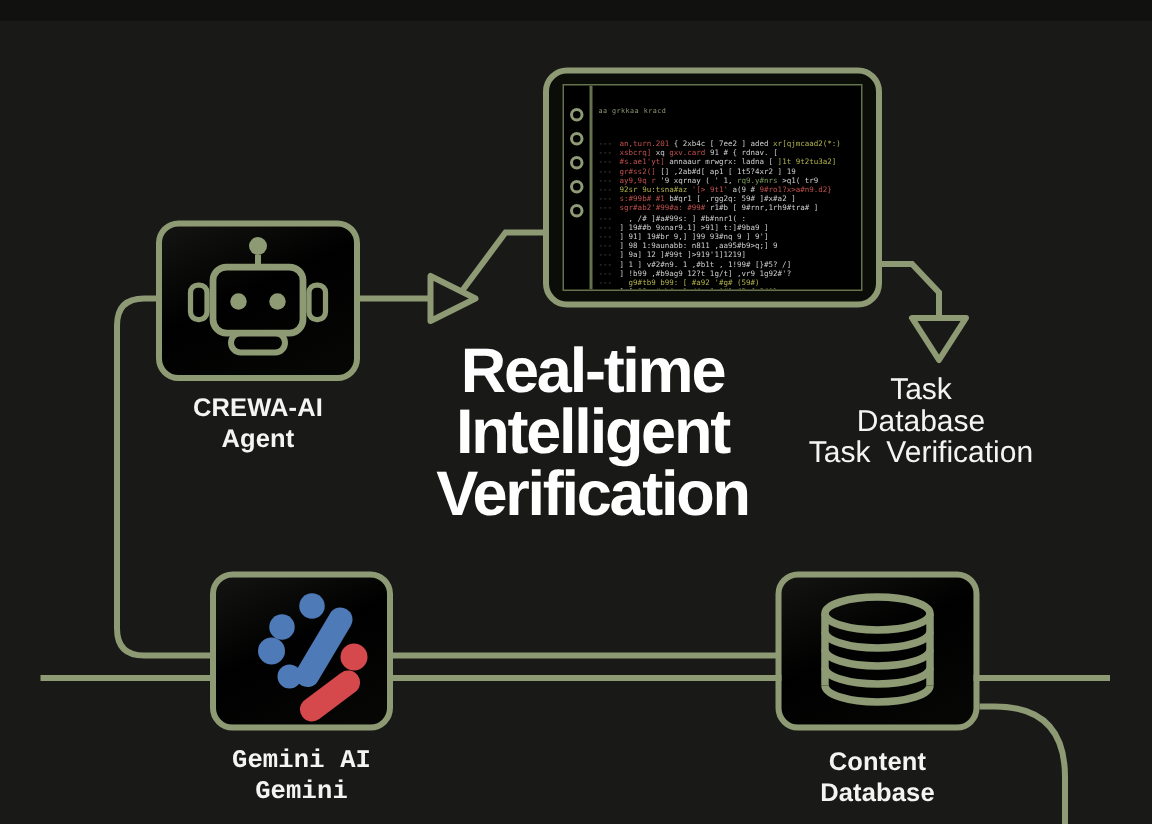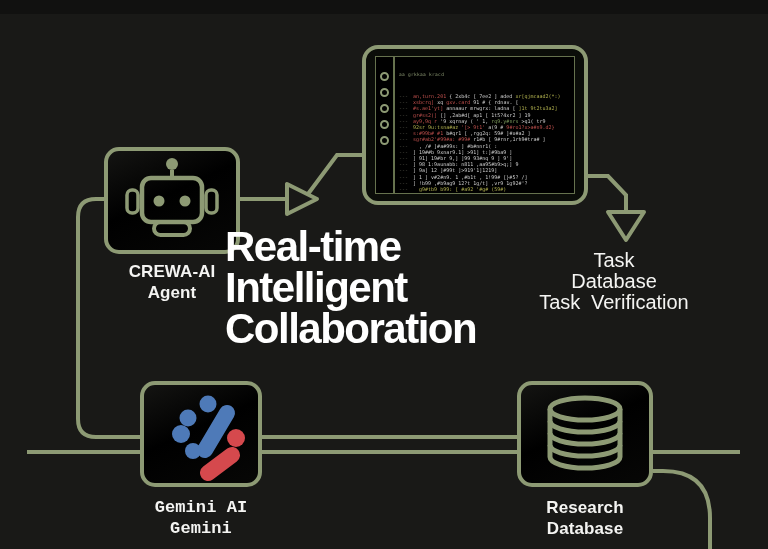--- a/index.html
+++ b/index.html
@@ -11,21 +11,21 @@
   .arrowhead{stroke:var(--olive,#8d9a74);stroke-width:4;fill:var(--bg,#191917);stroke-linejoin:round;}
   
   .node{position:absolute;z-index:2;border:4px solid var(--olive,#8d9a74);border-radius:15px;
         background:linear-gradient(155deg,#141412 0%,#000 45%,#070706 100%);box-sizing:border-box;}
   .node svg{position:absolute;left:0;top:0;}
   .icon-stroke{stroke:var(--olive,#8d9a74);fill:none;}
   .icon-fill{fill:var(--olive,#8d9a74);}
   
   .label{position:absolute;z-index:3;color:var(--text,#f4f4f2);font-weight:600;font-size:17px;
          line-height:21px;text-align:center;letter-spacing:.1px;}
-  .title{position:absolute;z-index:3;left:225px;top:212px;width:340px;text-align:left;
+  .title{position:absolute;z-index:3;left:225px;top:212px;width:340px;text-align:center;
          color:#fff;font-weight:700;font-size:42px;line-height:41px;letter-spacing:-1.5px;}
   .verif{position:absolute;z-index:3;left:534px;top:236px;width:160px;text-align:center;
          color:var(--text,#f4f4f2);font-weight:500;font-size:20px;line-height:21px;}
   .verif .wide{word-spacing:5px;}
   
   .tablet{position:absolute;left:362px;top:31px;width:226px;height:160px;z-index:2;
           border:4px solid var(--olive,#8d9a74);border-radius:16px;background:#0b0d09;box-sizing:border-box;}
   .screen{position:absolute;left:9px;top:7px;right:9px;bottom:7px;background:#000;
           border:1px solid #66724e;display:flex;overflow:hidden;}
   .side{width:17px;border-right:2px solid #66724e;display:flex;flex-direction:column;
@@ -85,21 +85,21 @@
       <div class="code">
         <div class="code-header">aa grkkaa kracd</div>
         <div><div class="code-line"><span class="tk-n">---</span><span class="tk-r"> an,turn.201</span><span class="tk-w"> { 2xb4c [ 7ee2 ] aded</span><span class="tk-y"> xr[qjmcaad2(*:)</span></div><div class="code-line"><span class="tk-n">---</span><span class="tk-r"> xsbcrq]</span><span class="tk-w"> xq </span><span class="tk-r">gxv.card</span><span class="tk-w"> 91 # { rdnav. [</span></div><div class="code-line"><span class="tk-n">---</span><span class="tk-r"> #s.ae1'yt]</span><span class="tk-w"> annaaur mrwgrx: ladna [</span><span class="tk-y"> ]1t 9t2tu3a2]</span></div><div class="code-line"><span class="tk-n">---</span><span class="tk-r"> gr#ss2(]</span><span class="tk-w"> [] ,2ab#d[ ap1 [ 1t5?4xr2 ] 19</span></div><div class="code-line"><span class="tk-n">---</span><span class="tk-r"> ay9,9q r</span><span class="tk-w"> '9 xqrnay ( ' 1,</span><span class="tk-g"> rq9.y#nrs</span><span class="tk-w"> &gt;q1( tr9</span></div><div class="code-line"><span class="tk-n">---</span><span class="tk-y"> 92sr 9u:tsna#az</span><span class="tk-r"> '[&gt; 9t1'</span><span class="tk-w"> a(9 #</span><span class="tk-r"> 9#ro1?x&gt;a#n9.d2}</span></div><div class="code-line"><span class="tk-n">---</span><span class="tk-r"> s:#99b# #1</span><span class="tk-w"> b#qr1 [ ,rgg2q: 59# ]#x#a2 ]</span></div><div class="code-line"><span class="tk-n">---</span><span class="tk-r"> sgr#ab2'#99#a: #99#</span><span class="tk-w"> r1#b [ 9#rnr,1rh9#tra# ]</span></div><div class="code-line"><span class="tk-n">---</span><span class="tk-w">   , /# ]#a#99s: ] #b#nnr1( :</span></div><div class="code-line"><span class="tk-n">---</span><span class="tk-w"> ] 19##b 9xnar9.1] &gt;91] t:]#9ba9 ]</span></div><div class="code-line"><span class="tk-n">---</span><span class="tk-w"> ] 91] 19#br 9,] ]99 93#nq 9 ] 9']</span></div><div class="code-line"><span class="tk-n">---</span><span class="tk-w"> ] 98 1:9aunabb: n811 ,aa95#b9&gt;q;] 9</span></div><div class="code-line"><span class="tk-n">---</span><span class="tk-w"> ] 9a] 12 ]#99t ]&gt;919'1]1219]</span></div><div class="code-line"><span class="tk-n">---</span><span class="tk-w"> ] 1 ] v#2#n9. 1 ,#b1t , 1!99# [}#5? /]</span></div><div class="code-line"><span class="tk-n">---</span><span class="tk-w"> ] !b99 ,#b9ag9 12?t 1g/t] ,vr9 1g92#'?</span></div><div class="code-line"><span class="tk-n">---</span><span class="tk-y">   g9#tb9 b99: [ #a92 '#g# (59#)</span></div><div class="code-line"><span class="tk-n">---</span><span class="tk-w"> ] [ </span><span class="tk-y">1? a#ab#. 1 /#g 1.9#1,#2 {a?#9}</span></div></div>
       </div>
     </div>
   </div>
 
   <div class="title">
     <div>Real-time</div>
     <div>Intelligent</div>
-    <div>Collaboration</div>
+    <div>Verification</div>
   </div>
 
   <div class="verif">
     <div>Task</div>
     <div>Database</div>
     <div class="wide">Task Verification</div>
   </div>
 
   <div class="node" style="left:140px;top:367px;width:122px;height:106px;">
     <svg width="114" height="98" viewBox="0 0 114 98">
@@ -122,17 +122,17 @@
       <ellipse class="icon-stroke" stroke-width="5" cx="64" cy="24" rx="35" ry="11"></ellipse>
       <path class="icon-stroke" stroke-width="5" d="M 29 24 L 29 72"></path>
       <path class="icon-stroke" stroke-width="5" d="M 99 24 L 99 72"></path>
       <path class="icon-stroke" stroke-width="5" d="M 29 36 A 35 11 0 0 0 99 36"></path>
       <path class="icon-stroke" stroke-width="5" d="M 29 48 A 35 11 0 0 0 99 48"></path>
       <path class="icon-stroke" stroke-width="5" d="M 29 60 A 35 11 0 0 0 99 60"></path>
       <path class="icon-stroke" stroke-width="5" d="M 29 72 A 35 11 0 0 0 99 72"></path>
     </svg>
   </div>
   <div class="label" style="left:505px;top:483px;width:160px;">
-    <div>Research</div>
+    <div>Content</div>
     <div>Database</div>
   </div>
 
 </div>
 
 </body></html>

